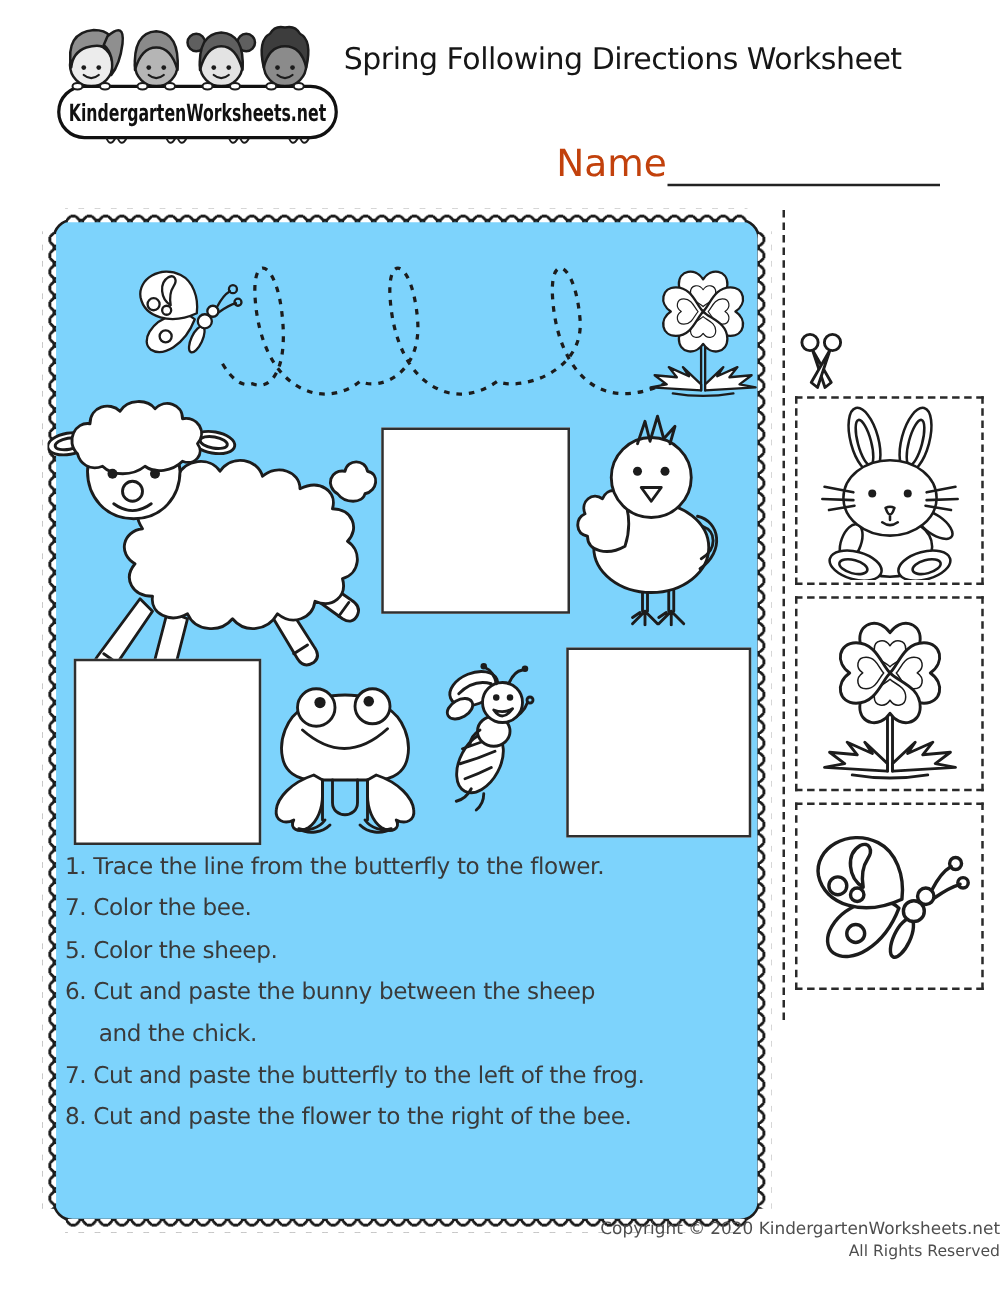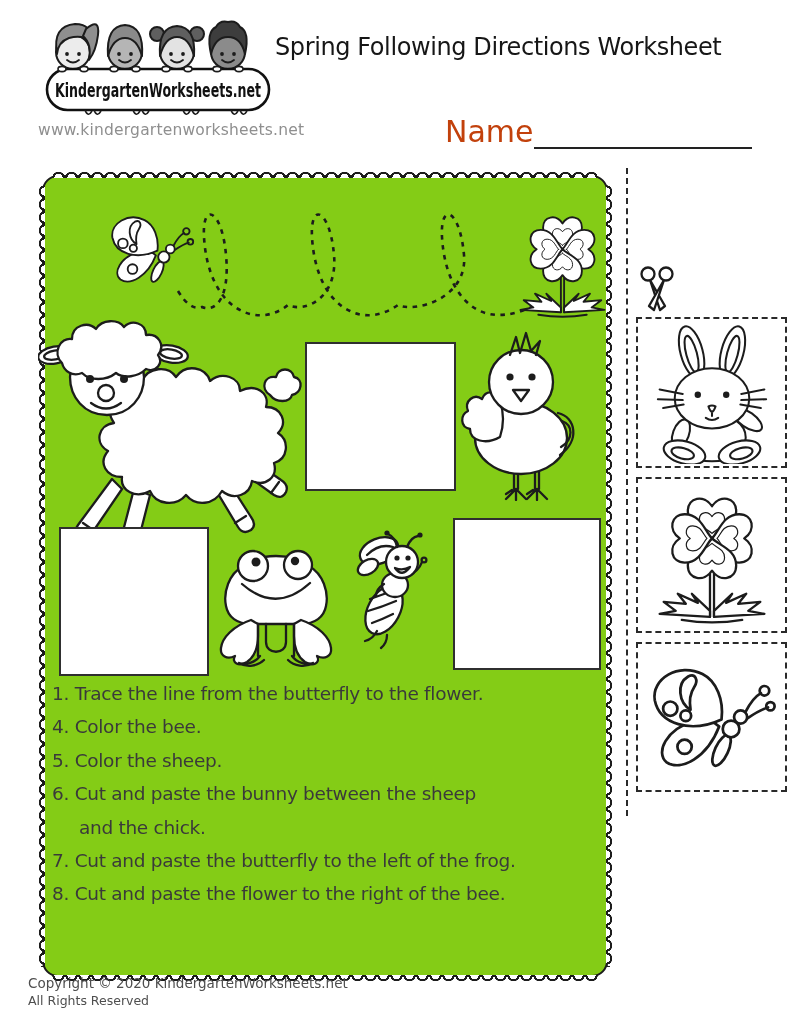--- a/index.html
+++ b/index.html
@@ -11,39 +11,39 @@
   .page{position:relative;width:800px;height:1035px;background:var(--paper);overflow:hidden;}
 
   
   .logo-svg{position:absolute;left:45px;top:12px;}
   .site-url{position:absolute;left:38px;top:121px;font-size:15.5px;color:var(--muted);letter-spacing:.2px;}
   .page-title{position:absolute;left:275px;top:33px;width:480px;text-align:left;font-size:24px;letter-spacing:-0.4px;color:var(--title);}
   .name-row{position:absolute;left:445px;top:114px;font-size:30px;color:#c2410c;white-space:nowrap;}
   .name-line{display:inline-block;width:218px;height:33px;border-bottom:2px solid #222;vertical-align:bottom;}
 
   
-  .sheet{position:absolute;left:42px;top:175px;width:566px;height:802px;border:2.5px solid var(--ink);border-radius:16px;background:#84cc16;}
+  .sheet{position:absolute;left:42px;top:175px;width:566px;height:802px;border:2.5px solid var(--ink);border-radius:16px;background:#7dd3fc;}
   .sc{position:absolute;}
   .sc-t{left:8px;right:8px;top:-10.5px;height:11px;background-image:radial-gradient(circle at 6.5px 11px,#fff 0 4.1px,var(--ink) 4.1px 6.1px,transparent 6.4px);background-size:13px 11px;background-repeat:repeat-x;}
   .sc-b{left:8px;right:8px;bottom:-10.5px;height:11px;background-image:radial-gradient(circle at 6.5px 0,#fff 0 4.1px,var(--ink) 4.1px 6.1px,transparent 6.4px);background-size:13px 11px;background-repeat:repeat-x;}
   .sc-l{top:8px;bottom:8px;left:-10.5px;width:11px;background-image:radial-gradient(circle at 11px 6.5px,#fff 0 4.1px,var(--ink) 4.1px 6.1px,transparent 6.4px);background-size:11px 13px;background-repeat:repeat-y;}
   .sc-r{top:8px;bottom:8px;right:-10.5px;width:11px;background-image:radial-gradient(circle at 0 6.5px,#fff 0 4.1px,var(--ink) 4.1px 6.1px,transparent 6.4px);background-size:11px 13px;background-repeat:repeat-y;}
 
   .abs{position:absolute;}
   .paste-box{position:absolute;border:2.2px solid #2f2f2f;background:#fff;}
 
   .instructions{position:absolute;left:8px;top:500px;width:554px;list-style:none;}
   .instructions li{font-size:18.5px;line-height:33.4px;color:var(--instr);letter-spacing:-0.3px;white-space:pre-line;padding-left:27px;text-indent:-27px;}
 
   
   .cut-line{position:absolute;left:626px;top:168px;height:648px;width:0;border-left:2.4px dashed #2a2a2a;}
   .cutout-box{position:absolute;left:636px;width:151px;border:2.4px dashed #2a2a2a;background:#fff;display:flex;align-items:center;justify-content:center;}
 
   
-  .footer{position:absolute;left:0;top:975px;width:100%;text-align:left;color:var(--foot);padding-left:28px;}
+  .footer{position:absolute;left:0;top:975px;width:100%;text-align:right;color:var(--foot);padding-left:28px;}
   .footer .l1{font-size:13.5px;}
   .footer .l2{font-size:12.5px;margin-top:2px;}
 
   svg{display:block;}
   svg .ln{stroke:var(--ink);fill:none;stroke-width:2.3;stroke-linecap:round;stroke-linejoin:round;}
   svg .wh{stroke:var(--ink);fill:#fff;stroke-width:2.3;stroke-linejoin:round;}
   svg .bk{fill:var(--ink);stroke:none;}
 </style>
 </head>
 <body>
@@ -145,21 +145,20 @@
 
     <g stroke="#1c1c1c" stroke-width="1.6" fill="none">
       <path d="M40,98 q3,8 7,1 M49,98 q3,8 7,1"></path>
       <path d="M88,98 q3,8 7,1 M97,98 q3,8 7,1"></path>
       <path d="M138,98 q3,8 7,1 M147,98 q3,8 7,1"></path>
       <path d="M186,98 q3,8 7,1 M195,98 q3,8 7,1"></path>
     </g>
     <text x="113" y="85" text-anchor="middle" font-family="DejaVu Sans, sans-serif" font-weight="bold" font-size="19" fill="#111" textLength="206" lengthAdjust="spacingAndGlyphs">KindergartenWorksheets.net</text>
   </svg>
 
-  <div class="site-url">www.kindergartenworksheets.net</div>
   <div class="page-title">Spring Following Directions Worksheet</div>
   <div class="name-row">
     <span>Name</span><span class="name-line"></span>
   </div>
 
   <div class="sheet">
     <div class="sc sc-t"></div>
     <div class="sc sc-b"></div>
     <div class="sc sc-l"></div>
     <div class="sc sc-r"></div>
@@ -249,21 +248,21 @@
       <circle class="bk" cx="42" cy="31" r="2.6"></circle>
         <circle class="bk" cx="53" cy="31" r="2.6"></circle>
       <path class="ln" d="M40,41 Q47,51 55,40 Q48,44 40,41 Z"></path>
       <path class="ln" d="M42,20 Q40,10 33,7 M52,20 Q56,10 63,9"></path>
       <circle class="bk" cx="32" cy="6" r="2.6"></circle>
         <circle class="bk" cx="65" cy="8" r="2.6"></circle>
     </svg>
 
     <ol class="instructions">
       <li>1. Trace the line from the butterfly to the flower.</li>
-      <li>4. Color the bee.</li>
+      <li>7. Color the bee.</li>
       <li>5. Color the sheep.</li>
       <li>6. Cut and paste the bunny between the sheep
 and the chick.</li>
       <li>7. Cut and paste the butterfly to the left of the frog.</li>
       <li>8. Cut and paste the flower to the right of the bee.</li>
     </ol>
   </div>
 
   <div class="cut-line"></div>
 

